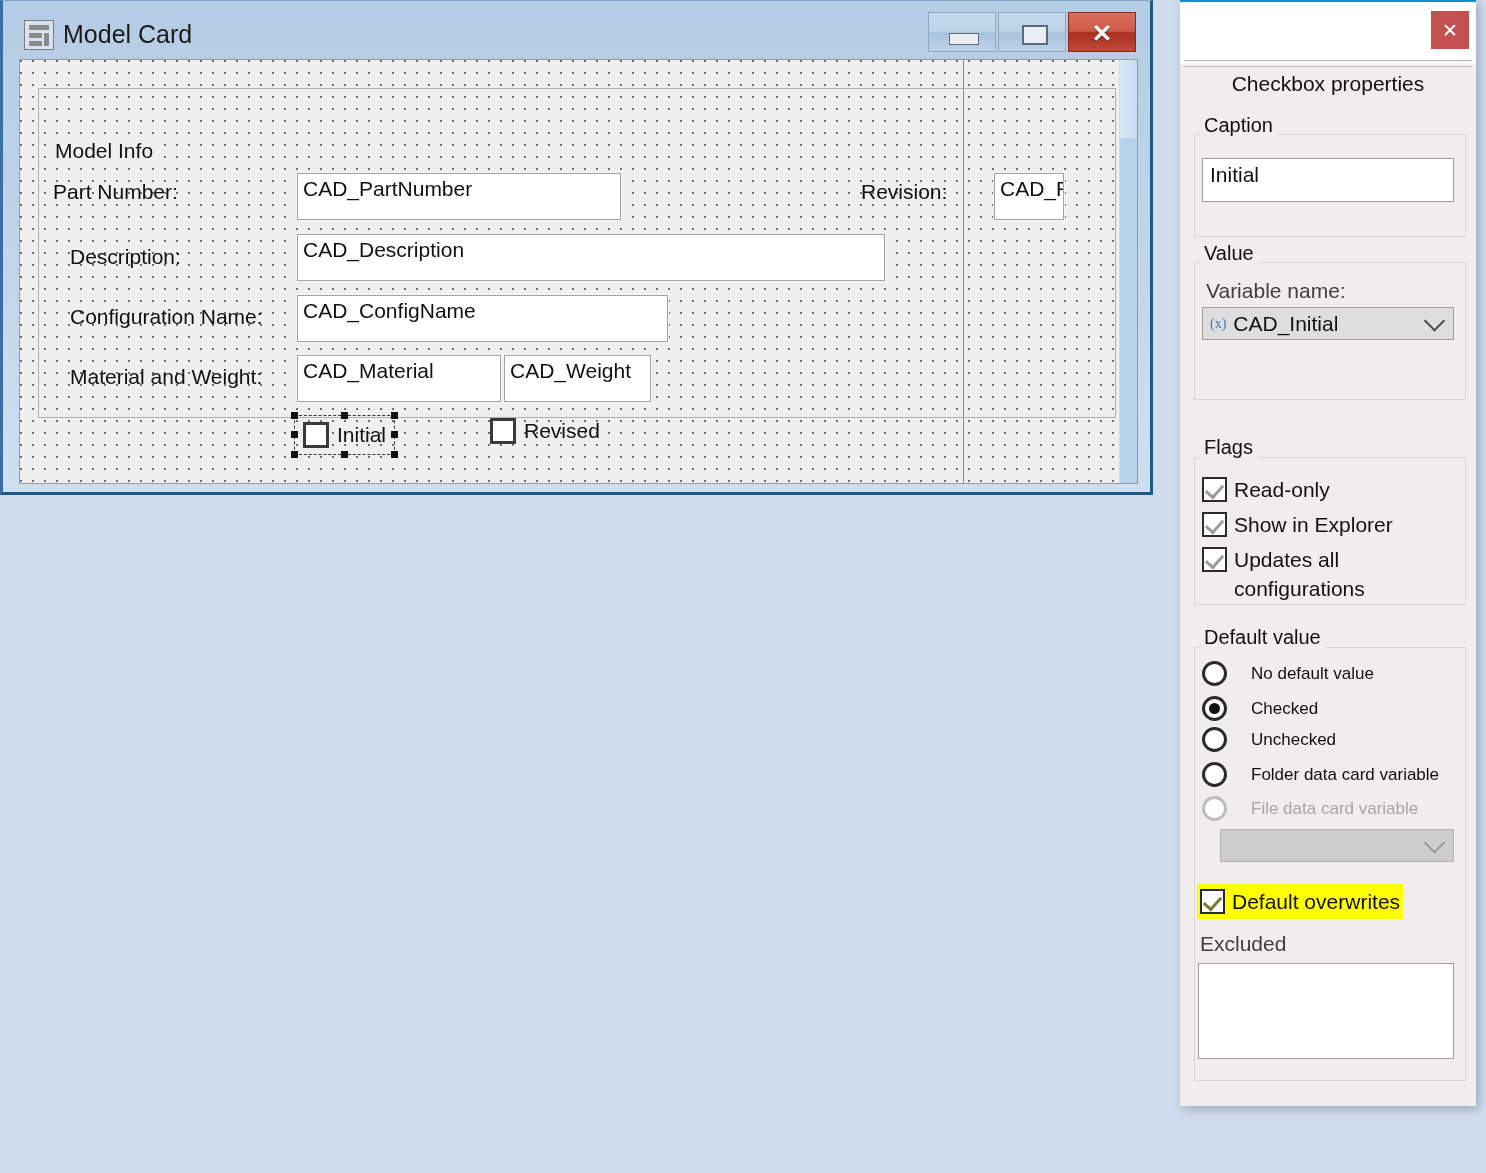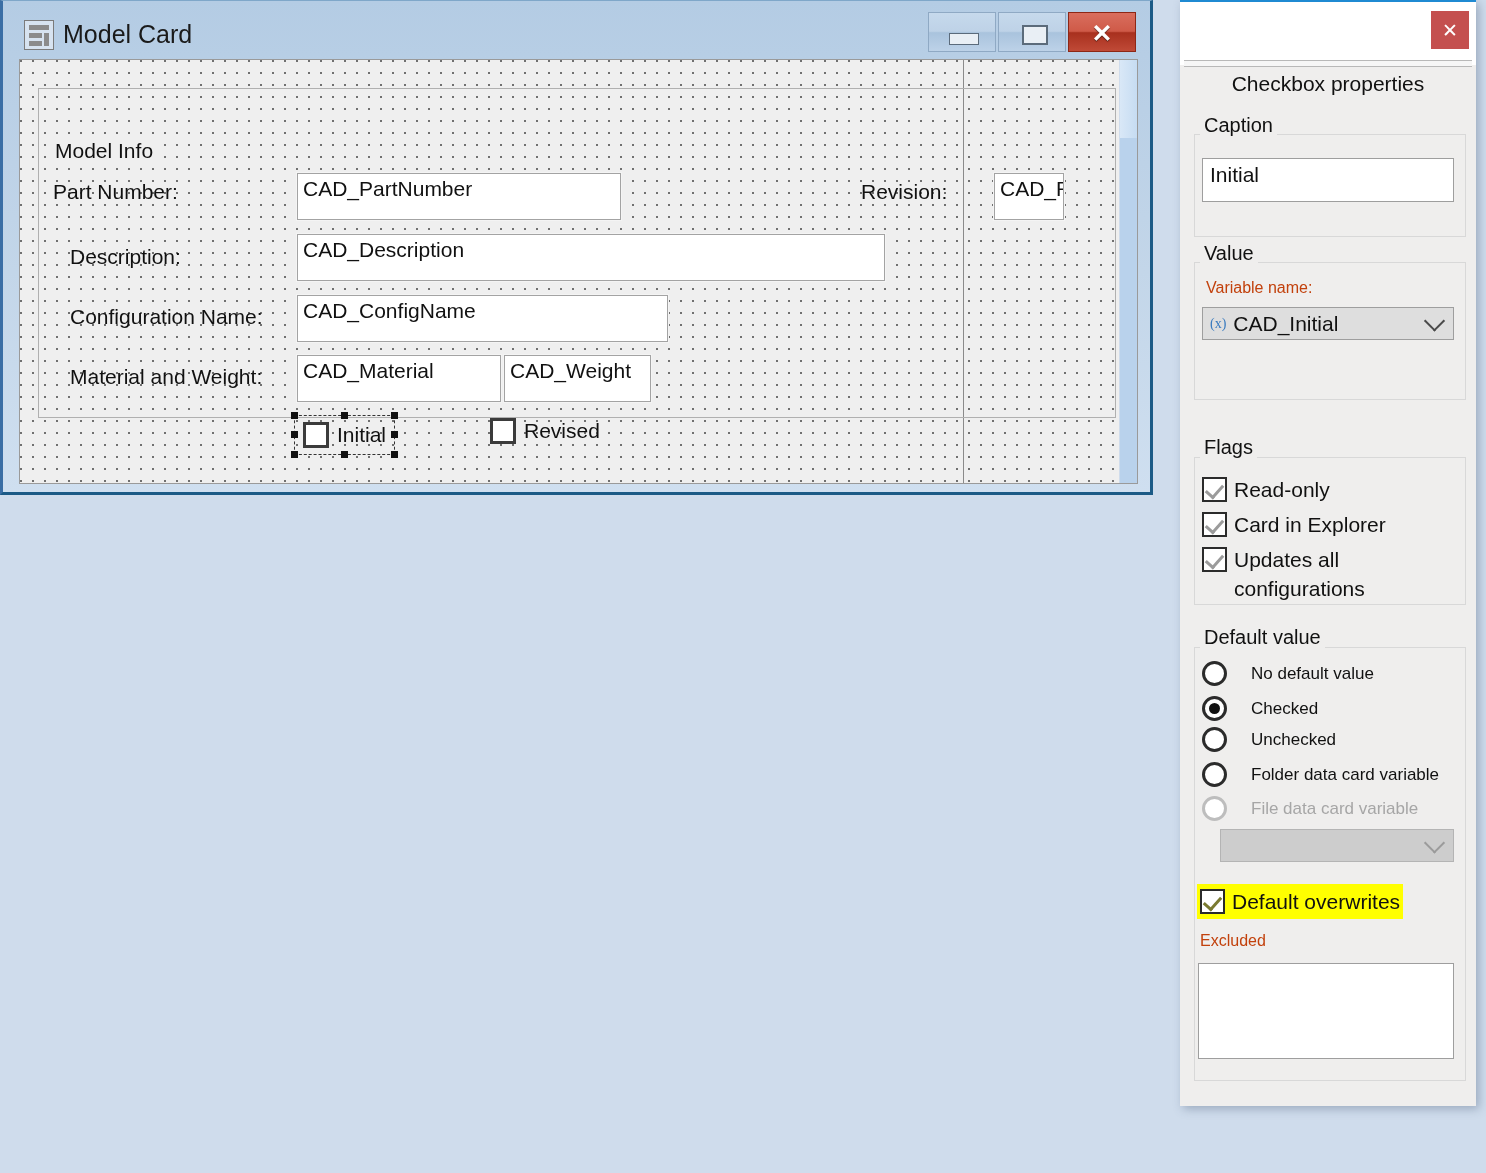--- a/index.html
+++ b/index.html
@@ -218,21 +218,21 @@
   .panel-input {
     position: absolute;
     background: #fff;
     border: 1px solid #9e9e9e;
     box-sizing: border-box;
     font-size: 21px; color: #111;
     padding: 4px 0 0 7px;
     white-space: nowrap; overflow: hidden;
   }
   .panel-label {
-    position: absolute; font-size: 16px; color: #c2410c; white-space: nowrap;
+    position: absolute; font-size: 21px; color: #404040; white-space: nowrap;
   }
   .combo {
     position: absolute;
     background: #dedede;
     border: 1px solid #9e9e9e;
     box-sizing: border-box;
     display: flex; align-items: center;
     font-size: 21px; color: #111;
     padding-left: 7px;
   }
@@ -405,21 +405,21 @@
 
     <div class="grp" style="left:14px; top:457px; width:272px; height:148px;"></div>
     <div class="grp-title" style="left:20px; top:436px;">Flags</div>
 
     <div class="chk-row" style="left:22px; top:475px;">
       <span class="cbox checked"></span>
       <span class="ctext">Read-only</span>
     </div>
     <div class="chk-row" style="left:22px; top:510px;">
       <span class="cbox checked"></span>
-      <span class="ctext">Card in Explorer</span>
+      <span class="ctext">Show in Explorer</span>
     </div>
     <div class="chk-row" style="left:22px; top:545px; width:250px;">
       <span class="cbox checked"></span>
       <span class="ctext" style="white-space:normal; width:200px;">Updates all configurations</span>
     </div>
 
     <div class="grp" style="left:14px; top:647px; width:272px; height:434px;"></div>
     <div class="grp-title" style="left:20px; top:626px;">Default value</div>
 
     <div class="rad-row" style="left:22px; top:661px;">

